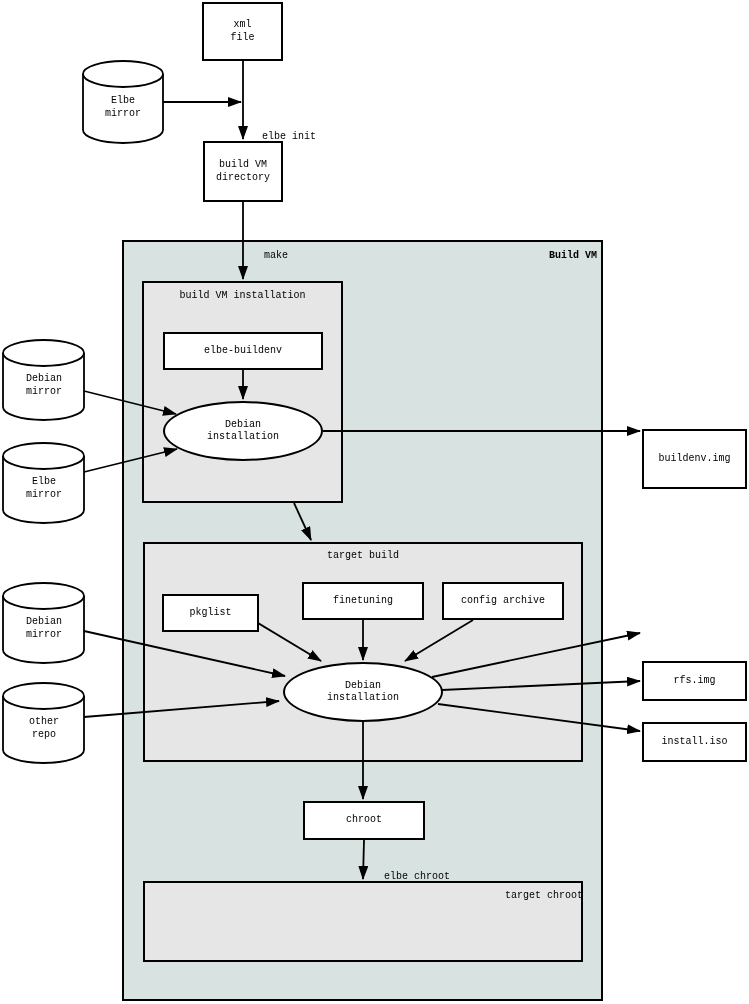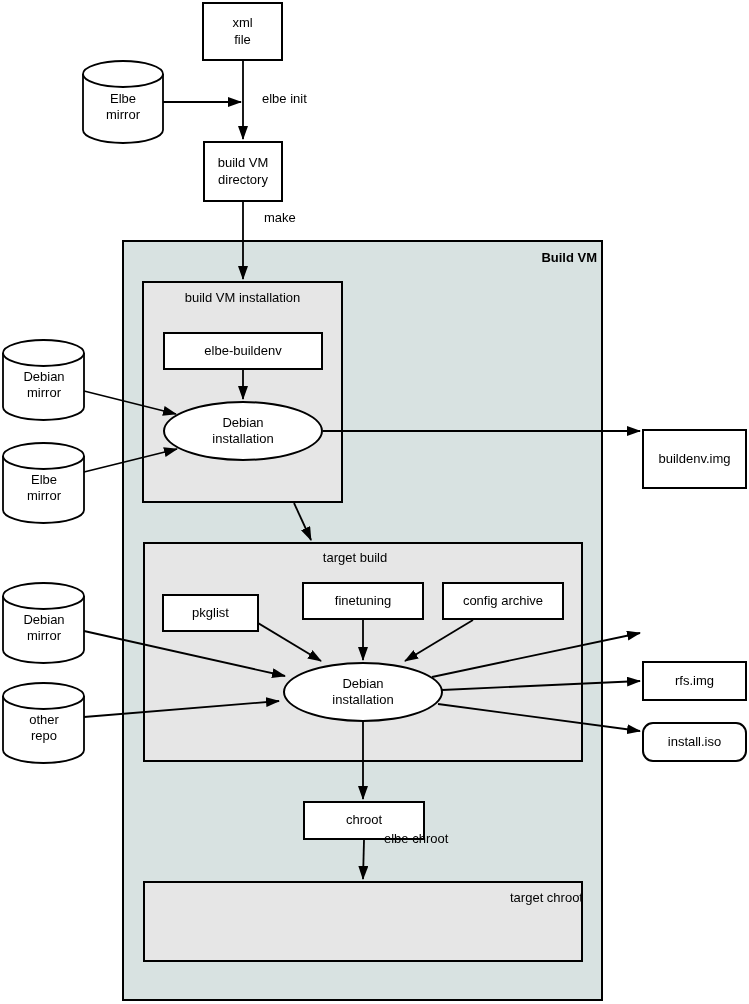--- a/index.html
+++ b/index.html
@@ -6,22 +6,22 @@
     --region-bg:#d8e2e1;
     --cluster-bg:#e6e6e6;
     --node-bg:#ffffff;
     --line-color:#000000;
   }
   html,body{margin:0;padding:0;background:#ffffff;}
   #canvas{
     position:relative;
     width:749px;height:1004px;
     background:#ffffff;
-    font-family:Liberation Sans, sans-serif;
-    font-size:13px;color:#000;
+    font-family:Liberation Mono, monospace;
+    font-size:10px;color:#000;
     overflow:hidden;
   }
   .region{
     position:absolute;z-index:1;
     background:var(--region-bg);
     border:2px solid var(--line-color);
     box-sizing:border-box;
   }
   .cluster{
     position:absolute;z-index:2;
@@ -51,21 +51,21 @@
     display:flex;align-items:center;justify-content:center;
     text-align:center;white-space:pre-line;line-height:1.25;
   }
   .node.ellipse{border-radius:50%;}
   .lbl{
     position:absolute;z-index:5;
     white-space:pre-line;line-height:1.25;text-align:center;
   }
   .lbl.centered{transform:translate(-50%,-50%);}
   .lbl.bold{font-weight:bold;}
-  .lbl.left{text-align:center;}
+  .lbl.left{text-align:center;margin-top:40px;}
   .lbl.right{text-align:right;}
 </style>
 </head>
 <body>
 
 <div id="canvas">
 
   <div class="region" style="left:122px;top:240px;width:481px;height:761px;"></div>
 
   <div class="cluster" style="left:142px;top:281px;width:201px;height:222px;"></div>
@@ -129,36 +129,36 @@
   <div class="node" style="left:163px;top:332px;width:160px;height:38px;">elbe-buildenv</div>
   <div class="node ellipse" style="left:163px;top:401px;width:160px;height:60px;">Debian
 installation</div>
   <div class="node" style="left:642px;top:401px;width:105px;height:60px;margin-top:28px;">buildenv.img</div>
   <div class="node" style="left:162px;top:582px;width:97px;height:38px;margin-top:12px;">pkglist</div>
   <div class="node" style="left:302px;top:582px;width:122px;height:38px;">finetuning</div>
   <div class="node" style="left:442px;top:582px;width:122px;height:38px;">config archive</div>
   <div class="node ellipse" style="left:283px;top:662px;width:160px;height:60px;">Debian
 installation</div>
   <div class="node" style="left:642px;top:661px;width:105px;height:40px;">rfs.img</div>
-  <div class="node" style="left:642px;top:722px;width:105px;height:40px;border-radius:11px;">install.iso</div>
+  <div class="node" style="left:642px;top:722px;width:105px;height:40px;">install.iso</div>
   <div class="node" style="left:303px;top:801px;width:122px;height:39px;">chroot</div>
 
   <div class="lbl centered" style="left:123px;top:107px;">Elbe
 mirror</div>
   <div class="lbl centered" style="left:44px;top:385px;">Debian
 mirror</div>
   <div class="lbl centered" style="left:44px;top:488px;">Elbe
 mirror</div>
   <div class="lbl centered" style="left:44px;top:628px;">Debian
 mirror</div>
   <div class="lbl centered" style="left:44px;top:728px;">other
 repo</div>
 
   <div class="lbl bold right" style="left:430px;top:250px;width:167px;">Build VM</div>
   <div class="lbl" style="left:142px;top:290px;width:201px;">build VM installation</div>
-  <div class="lbl" style="left:143px;top:550px;width:424px;">target build</div>
+  <div class="lbl" style="left:151px;top:550px;width:424px;">target build</div>
   <div class="lbl" style="left:143px;top:890px;width:440px;text-align:right;">target chroot</div>
 
   <div class="lbl left" style="left:262px;top:91px;">elbe init</div>
   <div class="lbl left" style="left:264px;top:210px;">make</div>
   <div class="lbl left" style="left:384px;top:831px;">elbe chroot</div>
 
 </div>
 
 </body></html>

